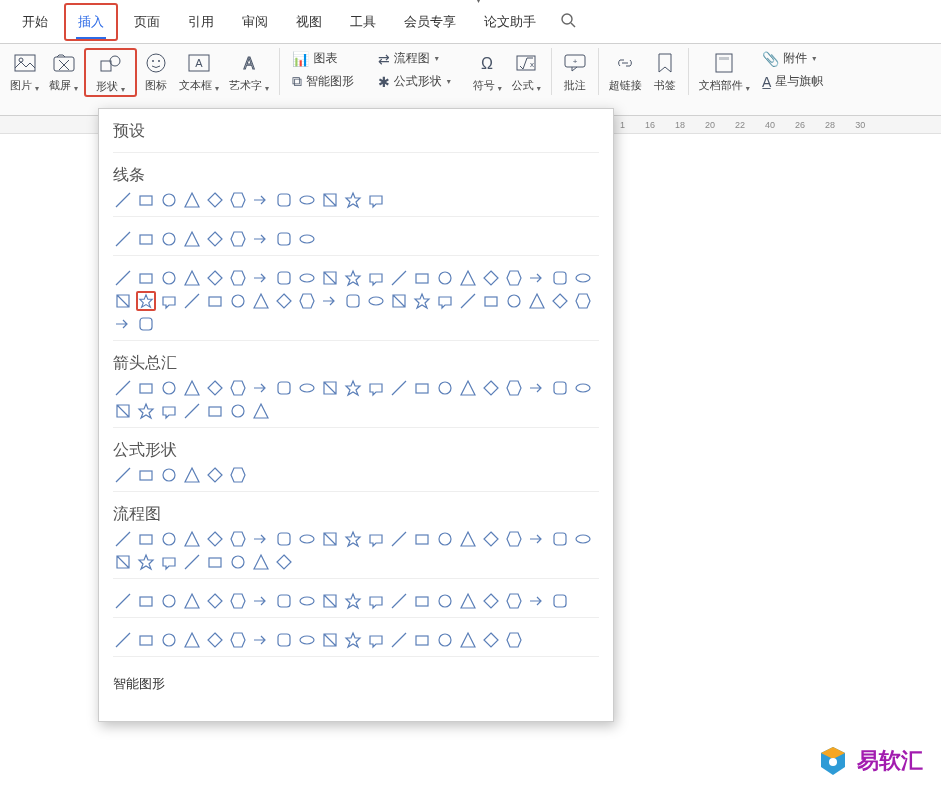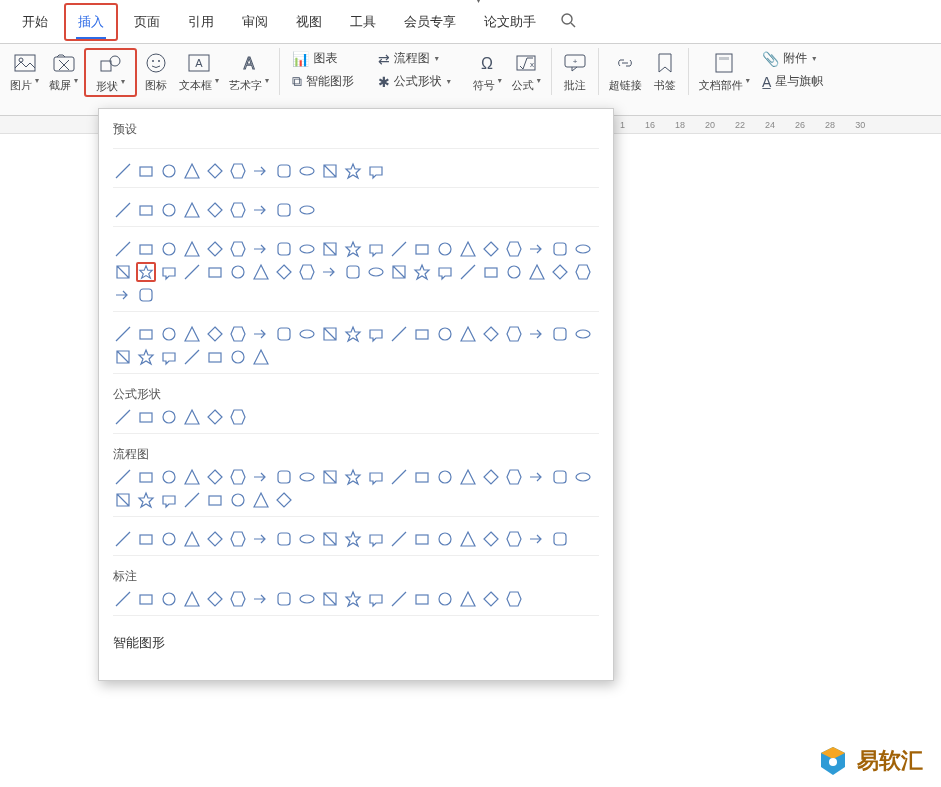--- a/index.html
+++ b/index.html
@@ -12,40 +12,40 @@
 .tab-highlight { border: 2px solid #d94a3a; border-radius: 3px; }
 .search-icon { margin-left: 8px; color: #666; font-size: 14px; }
 .arrow-small { position: absolute; top: -6px; right: 460px; font-size: 10px; color: #666; }
 
 .ribbon { display: flex; align-items: flex-start; height: 72px; border-bottom: 1px solid #d0d0d0; padding: 4px 6px; gap: 2px; background: #fafafa; }
 .rgroup { display: flex; flex-direction: column; align-items: center; padding: 2px 4px; }
 .rgroup.sep { border-right: 1px solid #ddd; padding-right: 10px; margin-right: 4px; }
 .ricon { width: 26px; height: 26px; display: flex; align-items: center; justify-content: center; color: #4a5568; }
 .rlabel { font-size: 11px; color: #444; margin-top: 2px; white-space: nowrap; }
 .rgroup-highlight { border: 2px solid #d94a3a; border-radius: 3px; padding: 1px 10px; }
-.rrow { display: flex; align-items: flex-start; gap: 2px; }
+.rrow { display: flex; align-items: flex-end; gap: 2px; }
 .dropdown-caret { font-size: 8px; color: #666; margin-left: 1px; }
 .ribbon-small { display: flex; align-items: center; gap: 4px; font-size: 12px; color: #444; padding: 2px 6px; }
 .ribbon-small .icon-slot { color: #4a5568; font-size: 14px; }
 .ribbon-col { display: flex; flex-direction: column; gap: 2px; }
 
 .ruler { height: 18px; background: #f5f5f5; border-bottom: 1px solid #e0e0e0; display: flex; align-items: center; font-size: 9px; color: #888; padding-left: 620px; gap: 20px; }
 
 .dropdown-panel { position: absolute; top: 108px; left: 98px; width: 516px; background: #fff; border: 1px solid #ccc; box-shadow: 2px 4px 12px rgba(0,0,0,.25); padding: 8px 0 0 0; max-height: 660px; overflow-y: auto; }
 .dp-section { padding: 4px 14px; }
-.dp-title { font-size: 12px; color: #555; margin-bottom: 4px; }
+.dp-title { font-size: 16px; color: #555; margin-bottom: 4px; }
 .dp-shapes { display: flex; flex-wrap: wrap; gap: 3px 3px; padding-bottom: 6px; border-bottom: 1px solid #eee; margin-bottom: 4px; }
 .shape { width: 20px; height: 20px; display: flex; align-items: center; justify-content: center; cursor: pointer; }
 .shape svg { stroke: #5b7fb8; fill: none; stroke-width: 1.2; }
 .shape-highlight { border: 2px solid #d94a3a; border-radius: 2px; }
 
 .smart-section { padding: 10px 14px 14px; }
 .smart-title { font-size: 13px; color: #333; margin-bottom: 14px; }
 
-.brand { position: absolute; bottom: 10px; right: 18px; display: flex; align-items: center; gap: 8px; font-size: 22px; font-weight: bold; color: #a16207; }
+.brand { position: absolute; bottom: 10px; right: 18px; display: flex; align-items: center; gap: 8px; font-size: 22px; font-weight: bold; color: #a21caf; }
 .brand-icon { width: 32px; height: 32px; }
 </style>
 </head>
 <body>
 
 <span class="arrow-small">▾</span>
 
 <div class="tab-bar">
   <div class="tab">开始</div>
   <div class="tab active tab-highlight">插入</div>
@@ -238,32 +238,33 @@
       </div>
   </div>
 </div>
 
 <div class="ruler">
   <span>1</span>
   <span>16</span>
   <span>18</span>
   <span>20</span>
   <span>22</span>
-  <span>24</span>
+  <span>40</span>
   <span>26</span>
   <span>28</span>
   <span>30</span>
 </div>
 
 <div class="dropdown-panel">
   <div class="dp-section">
     <div class="dp-title">预设</div>
     <div class="dp-shapes"></div>
   </div>
   <div class="dp-section">
+    <div class="dp-title">线条</div>
     <div class="dp-shapes" id="shapes-lines">
         <div class="shape">
           <svg width="18" height="18" viewBox="0 0 18 18">
             <line x1="2" y1="16" x2="16" y2="2"></line>
           </svg>
         </div>
         <div class="shape">
           <svg width="18" height="18" viewBox="0 0 18 18">
             <rect x="3" y="5" width="12" height="9"></rect>
           </svg>
@@ -587,20 +588,21 @@
           </svg>
         </div>
         <div class="shape">
           <svg width="18" height="18" viewBox="0 0 18 18">
             <rect x="3" y="3" width="12" height="12" rx="3"></rect>
           </svg>
         </div>
       </div>
   </div>
   <div class="dp-section">
+    <div class="dp-title">箭头总汇</div>
     <div class="dp-shapes" id="shapes-arrows">
         <div class="shape">
           <svg width="18" height="18" viewBox="0 0 18 18">
             <line x1="2" y1="16" x2="16" y2="2"></line>
           </svg>
         </div>
         <div class="shape">
           <svg width="18" height="18" viewBox="0 0 18 18">
             <rect x="3" y="5" width="12" height="9"></rect>
           </svg>
@@ -1020,21 +1022,20 @@
           </svg>
         </div>
         <div class="shape">
           <svg width="18" height="18" viewBox="0 0 18 18">
             <rect x="3" y="3" width="12" height="12" rx="3"></rect>
           </svg>
         </div>
       </div>
   </div>
   <div class="dp-section">
-    <div class="dp-title">标注</div>
     <div class="dp-shapes" id="shapes-call">
         <div class="shape">
           <svg width="18" height="18" viewBox="0 0 18 18">
             <line x1="2" y1="16" x2="16" y2="2"></line>
           </svg>
         </div>
         <div class="shape">
           <svg width="18" height="18" viewBox="0 0 18 18">
             <rect x="3" y="5" width="12" height="9"></rect>
           </svg>

